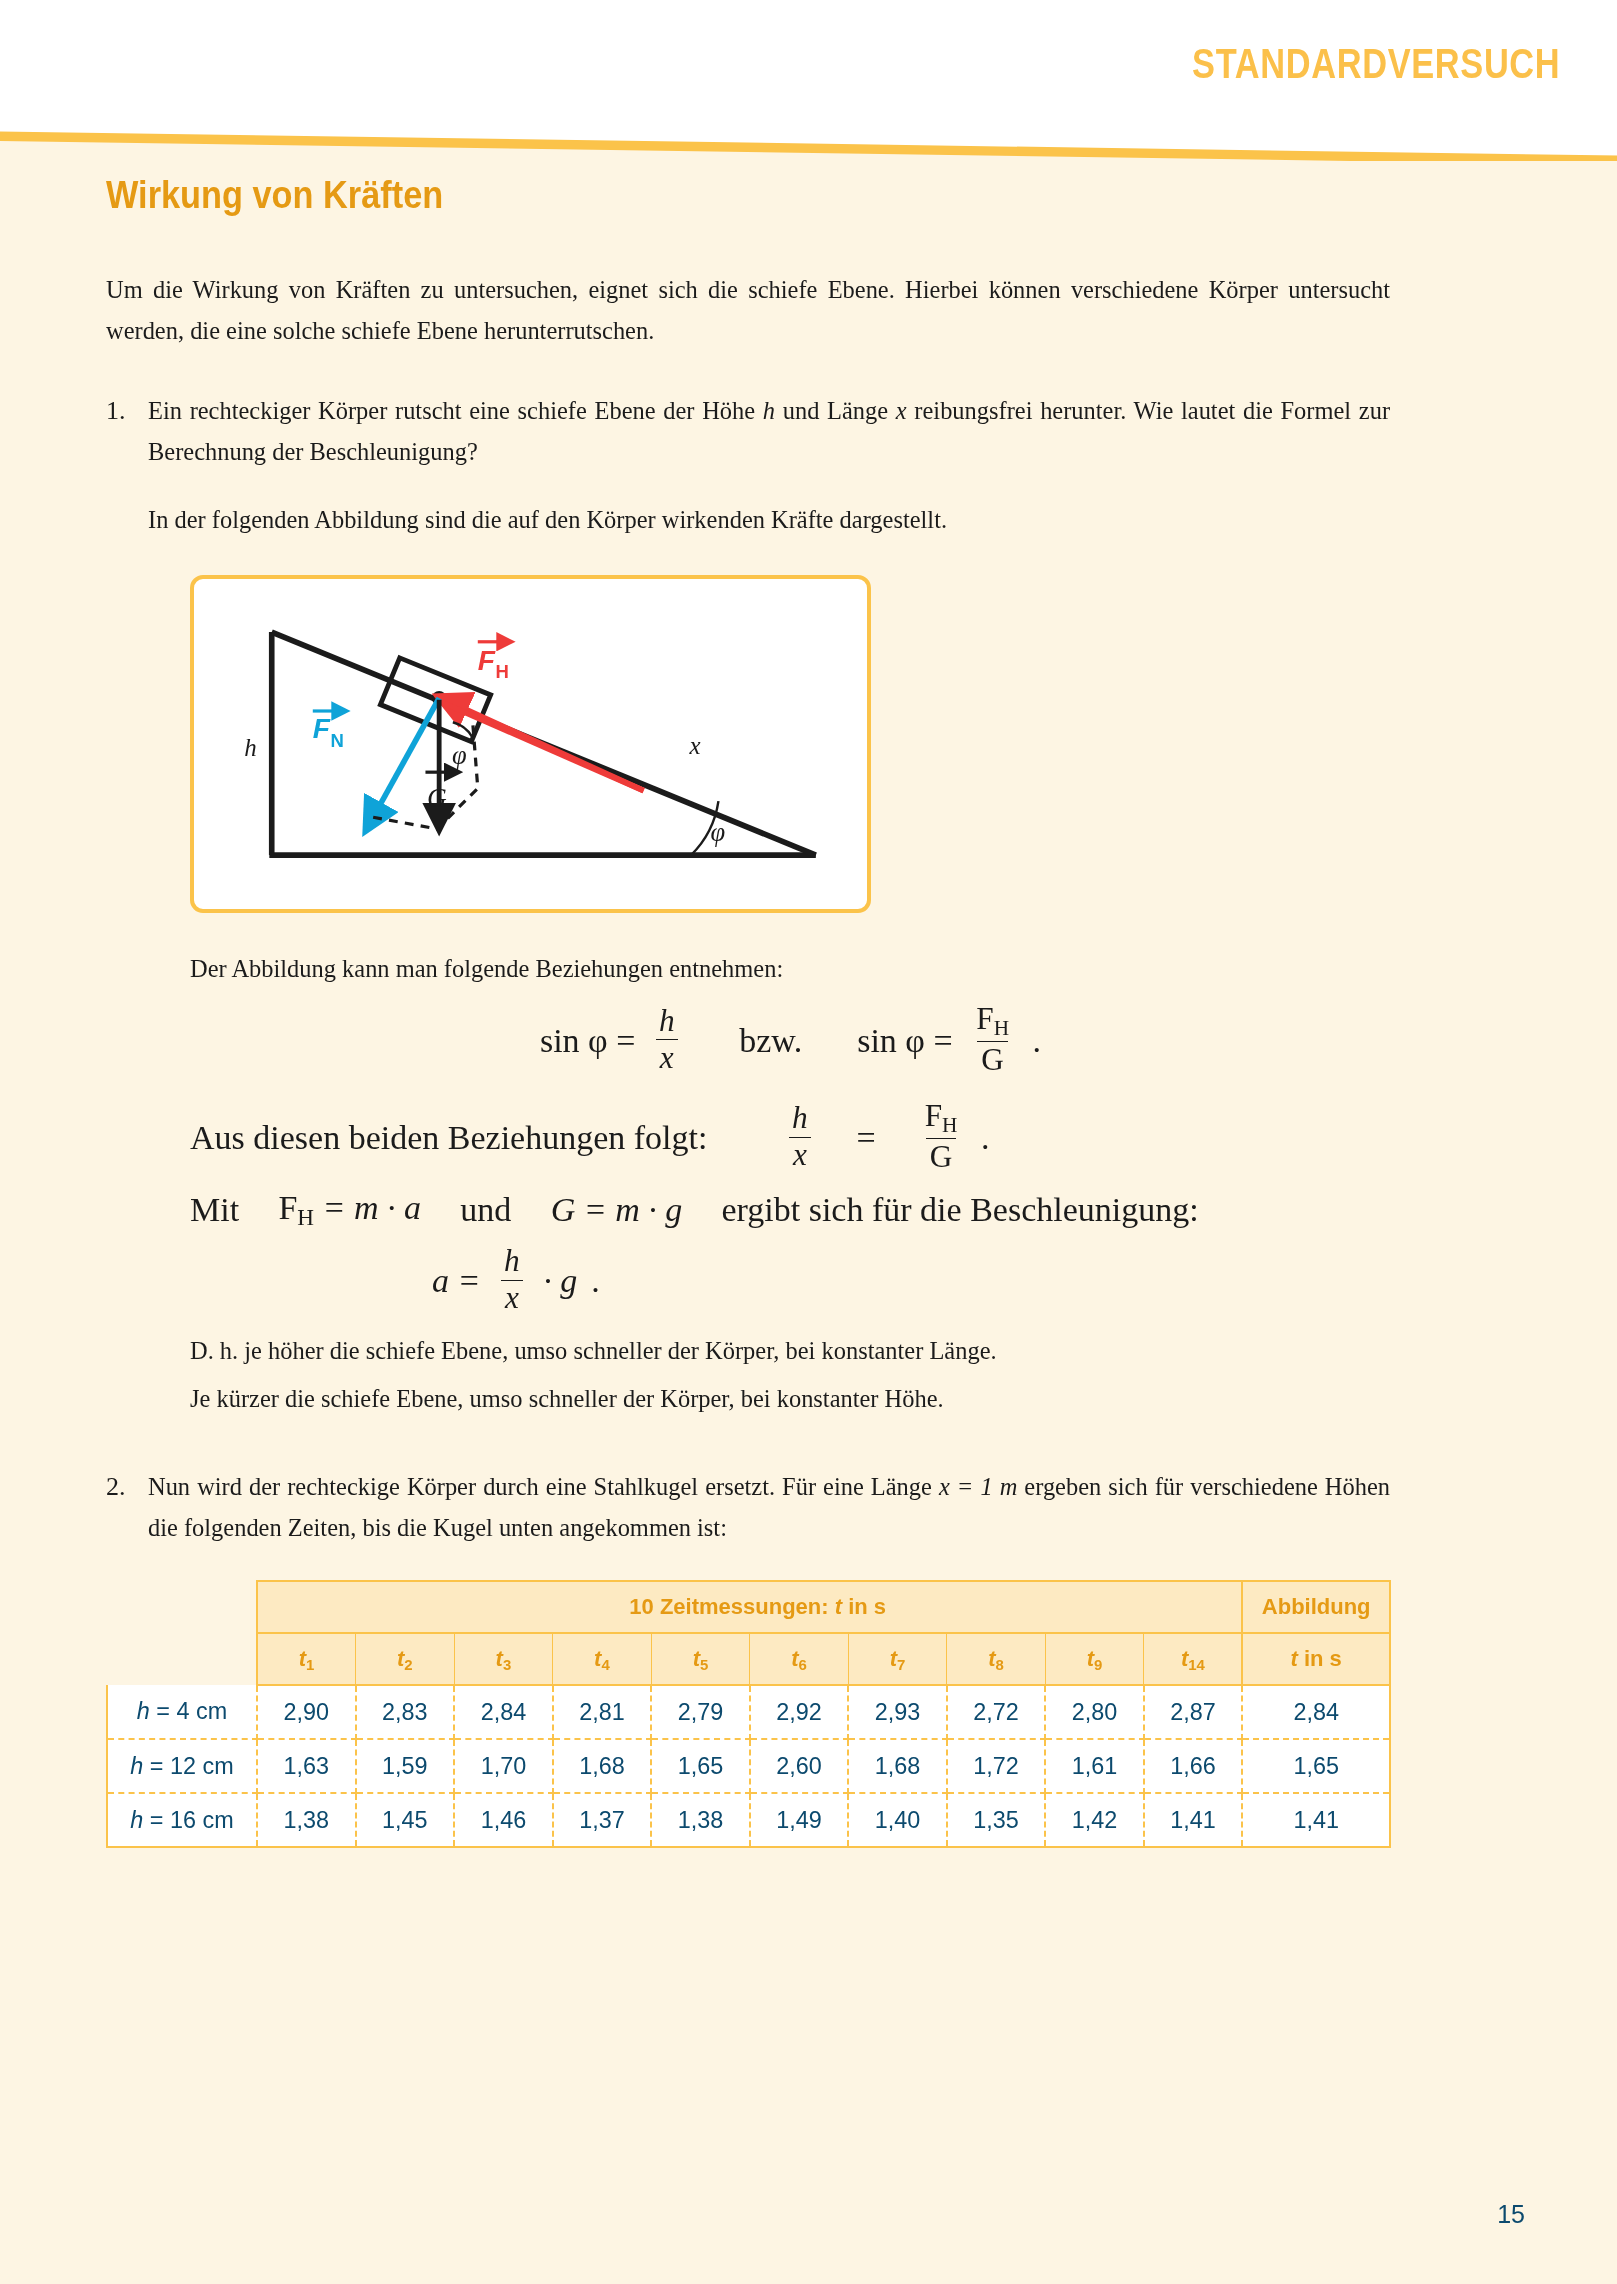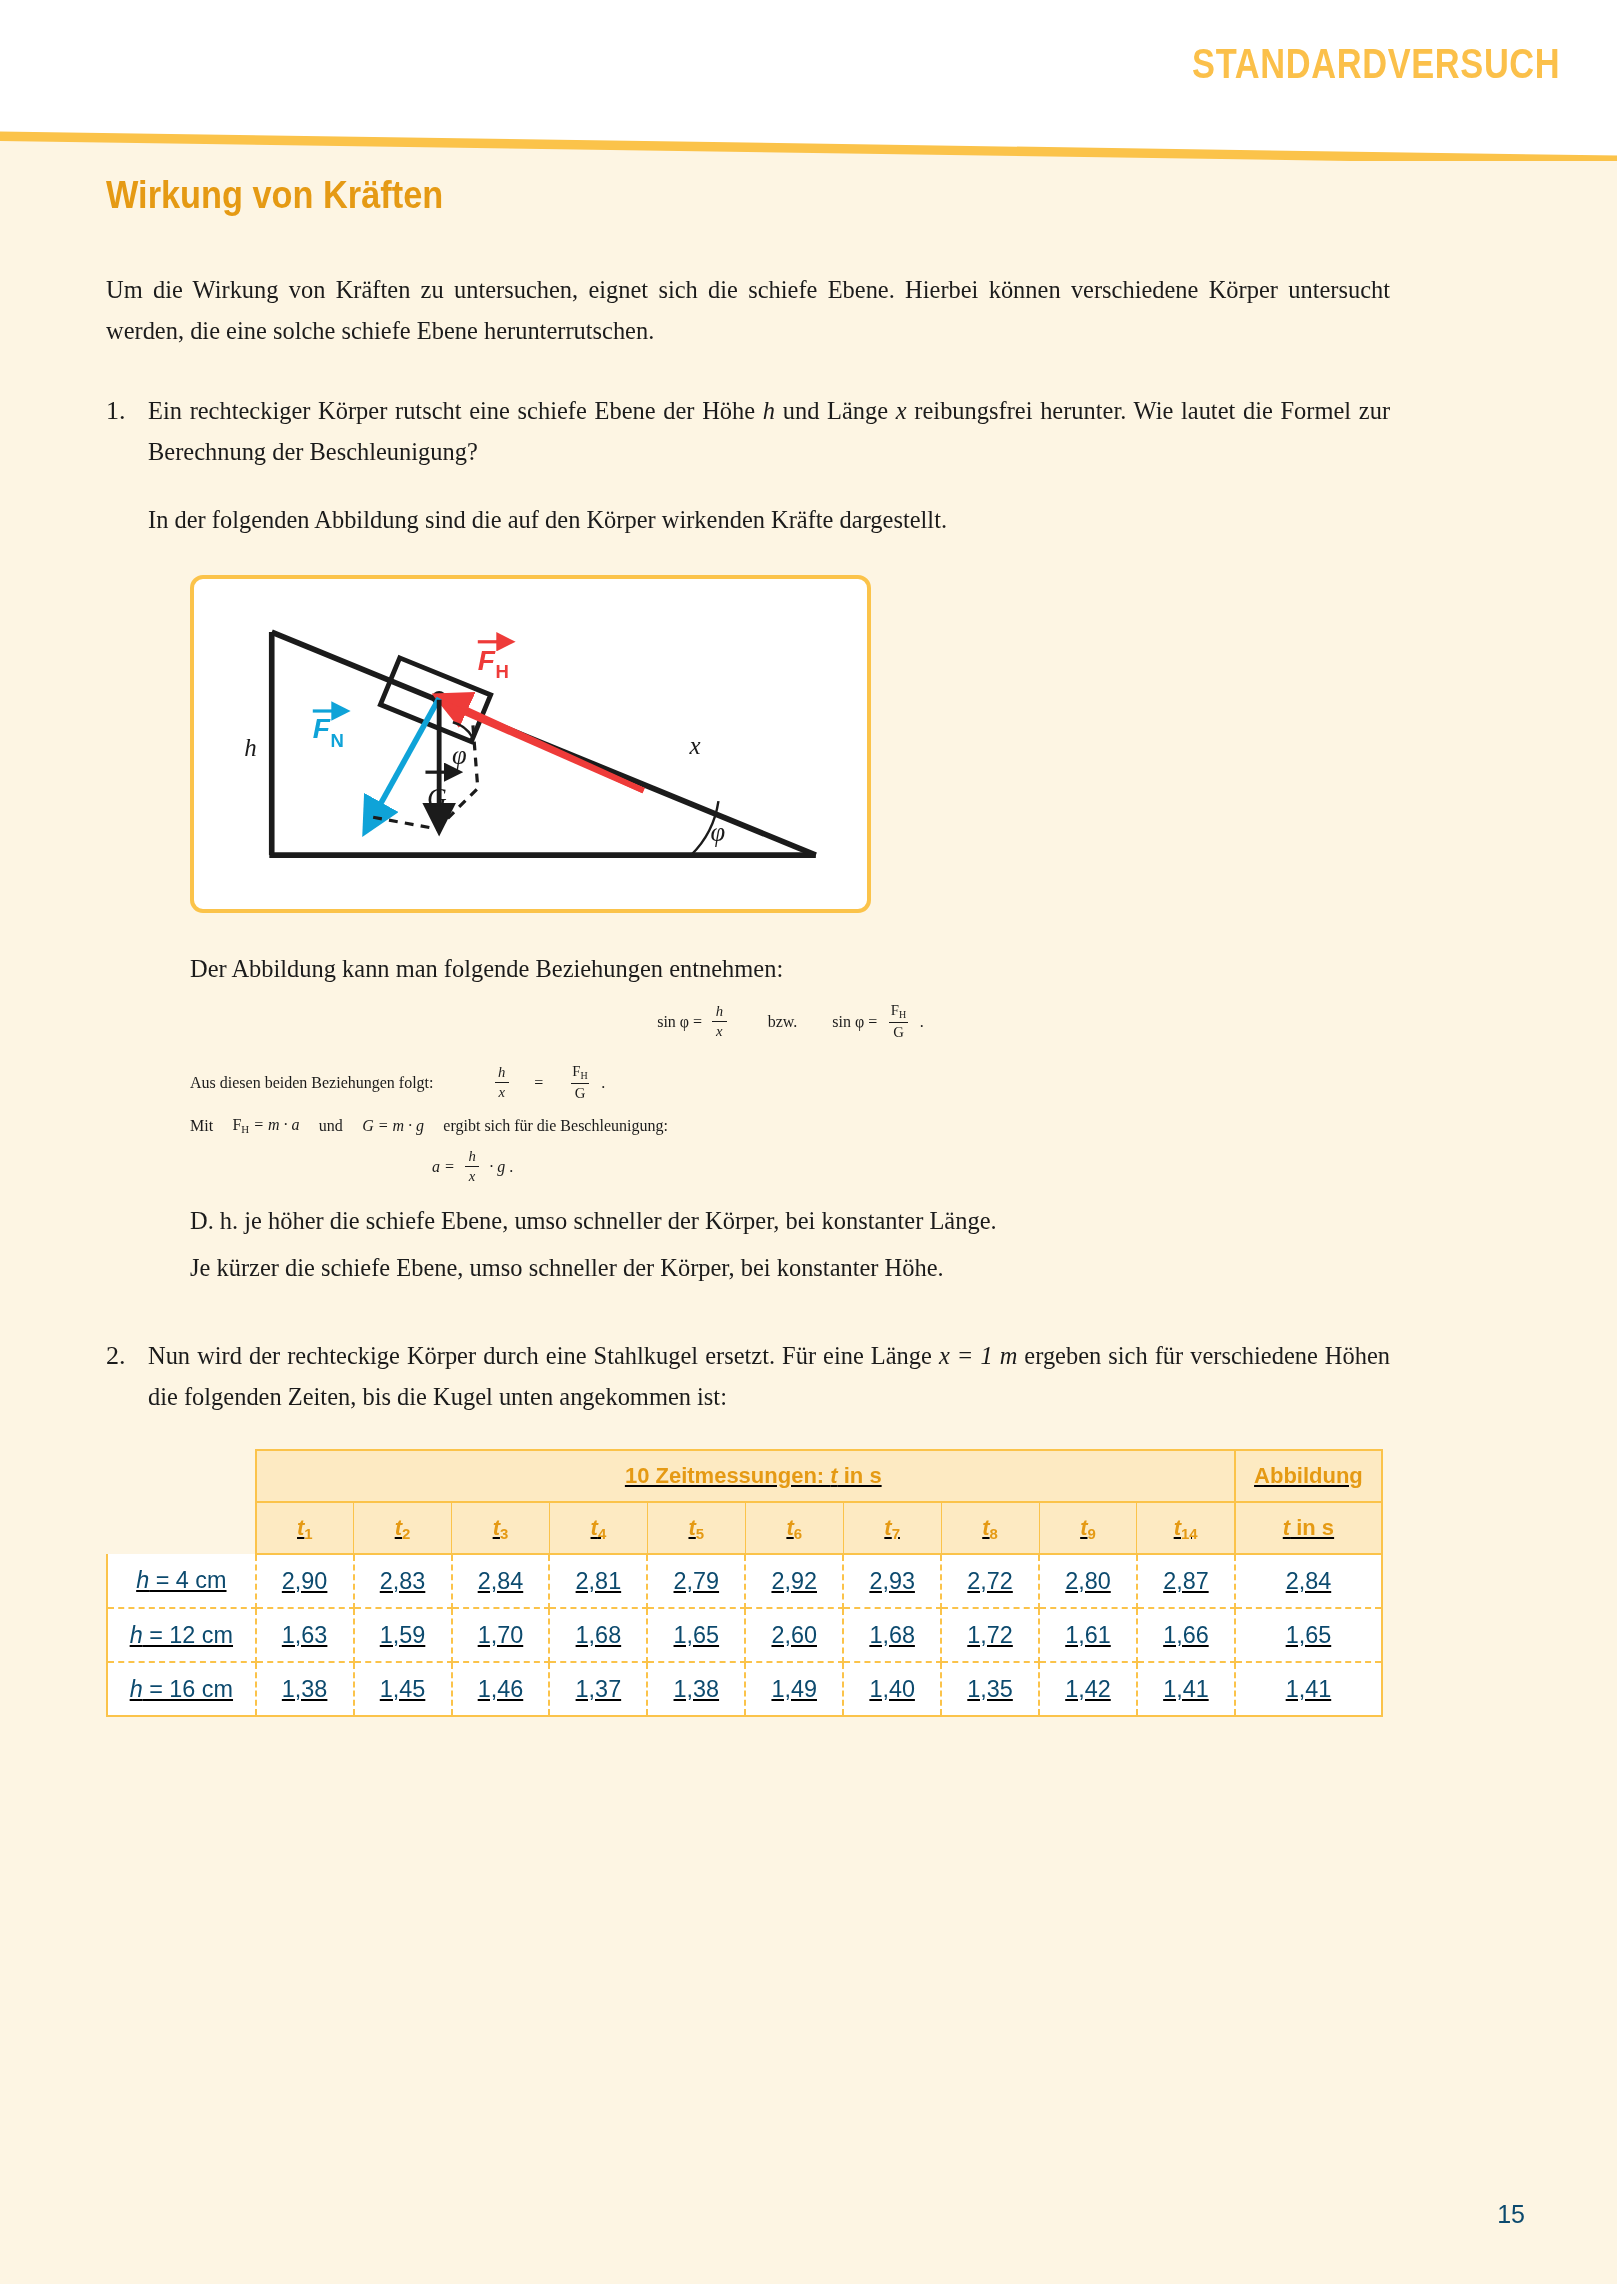--- a/index.html
+++ b/index.html
@@ -119,27 +119,27 @@
     background: #ffffff;
     border: 4px solid #fbc34a;
     border-radius: 13px;
     box-sizing: border-box;
     position: relative;
   }
   .figure-box svg { display: block; }
 
   
   .formula-line {
-    font-size: 16px;
+    font-size: 34px;
     color: #1b1b1b;
     margin: 14.5px 0 14.5px 0;
     display: flex;
     align-items: center;
     flex-wrap: wrap;
-    gap: 4px;
+    gap: 14px;
   }
   .formula-center {
     justify-content: center;
   }
   .frac {
     display: inline-flex;
     flex-direction: column;
     align-items: center;
     vertical-align: middle;
     margin: 0 5.6px;
@@ -149,23 +149,22 @@
     top: -0.8px;
   }
   .frac .num { padding: 0 4px 1.6px 4px; }
   .frac .den { padding: 1.6px 4px 0 4px; border-top: 1.6px solid #1b1b1b; }
   .gap-sm { display: inline-block; width: 11.3px; }
   .gap-md { display: inline-block; width: 27px; }
   .gap-lg { display: inline-block; width: 47px; }
 
   
   .table-wrap {
-    margin: 32px 8px 0 0;
+    margin: 32px 0 0 0;
     position: relative;
-    text-decoration: underline;
   }
   table.measure {
     border-collapse: collapse;
     font-family: "Liberation Sans", sans-serif;
     font-size: 22px;
     table-layout: fixed;
     margin-left: 0;
   }
   table.measure td, table.measure th {
     padding: 0;

